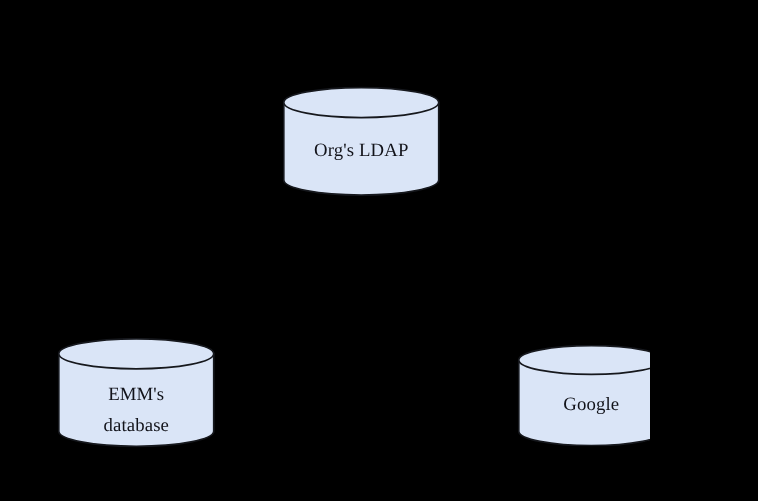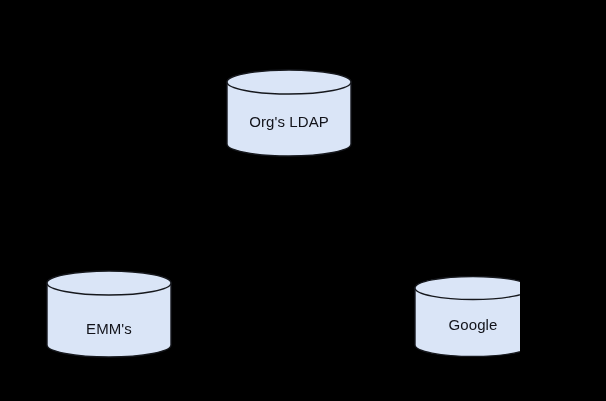--- a/index.html
+++ b/index.html
@@ -6,21 +6,21 @@
     margin: 0;
     padding: 0;
     background: #000000;
   }
   #canvas {
     position: relative;
     width: 520px;
     height: 401px;
     background: #000000;
     overflow: hidden;
-    font-family: Liberation Sans, sans-serif;
+    font-family: Liberation Serif, serif;
   }
   .cylinder {
     position: absolute;
     box-sizing: border-box;
   }
   .cylinder svg {
     position: absolute;
     left: 0;
     top: 0;
     width: 100%;
@@ -61,20 +61,21 @@
     </div>
   </div>
 
   <div class="cylinder" id="node-emm" style="left: 46px; top: 270px; width: 126px; height: 88px;">
     <svg viewBox="0 0 126 88" preserveAspectRatio="none">
       <path d="M1,13 L1,75 A62,12 0 0 0 125,75 L125,13 Z" fill="#dae5f7" stroke="#16181d" stroke-width="1.4"></path>
       <ellipse cx="63" cy="13" rx="62" ry="12" fill="#dae5f7" stroke="#16181d" stroke-width="1.4"></ellipse>
     </svg>
     <div class="cyl-label" id="label-emm" style="top: 38px; bottom: 9px;">
       <span class="line">EMM's</span>
+      <span class="line">database</span>
     </div>
   </div>
 
   <div class="cylinder" id="node-google" style="left: 414px; top: 276px; width: 118px; height: 81px;">
     <svg viewBox="0 0 118 81" preserveAspectRatio="none">
       <path d="M1,12 L1,69 A58,11.5 0 0 0 117,69 L117,12 Z" fill="#dae5f7" stroke="#16181d" stroke-width="1.4"></path>
       <ellipse cx="59" cy="12" rx="58" ry="11.5" fill="#dae5f7" stroke="#16181d" stroke-width="1.4"></ellipse>
     </svg>
     <div class="cyl-label" id="label-google" style="top: 24px; bottom: 8px;">
       <span class="line">Google</span>

